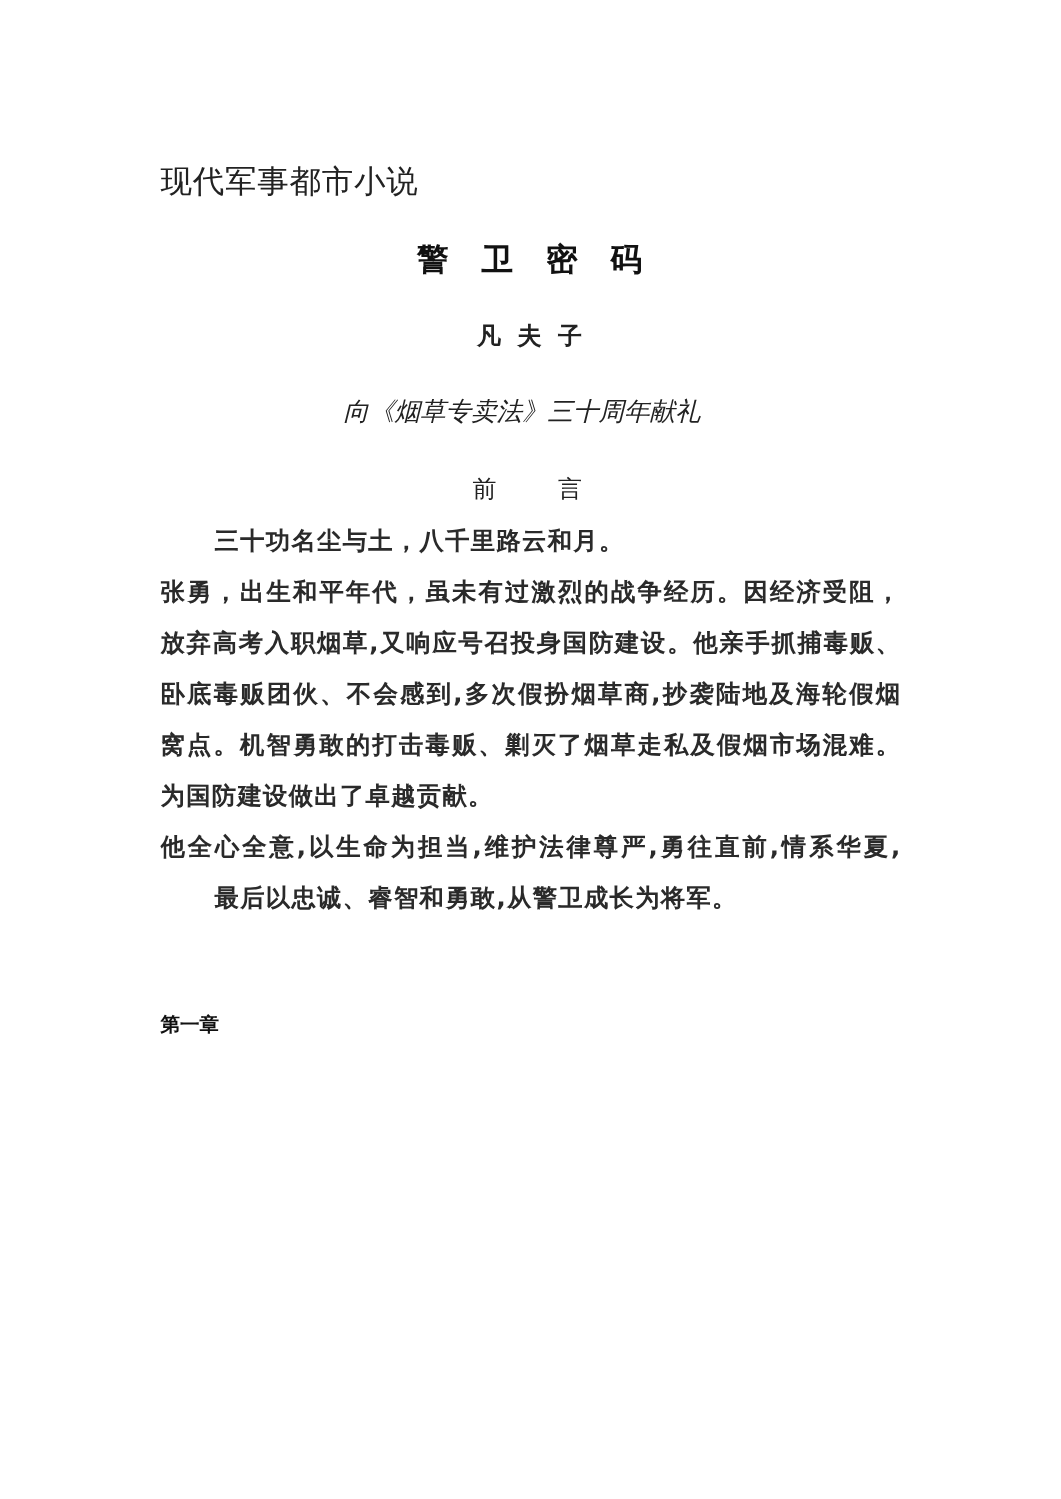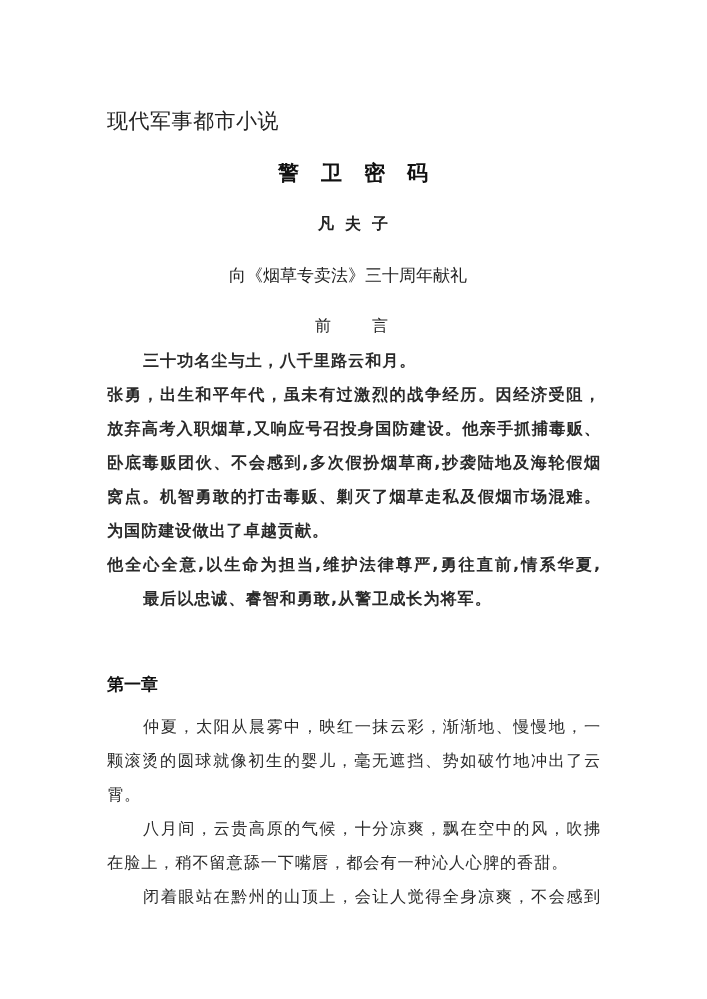--- a/index.html
+++ b/index.html
@@ -56,35 +56,36 @@
       display: flex;
       justify-content: space-between;
       color: #222;
     }
     .dedication {
       left: 229px;
       top: 263px;
       font-size: 17px;
       line-height: 24px;
       color: #222;
+      font-style: italic;
     }
     .preface-title {
       left: 315px;
       top: 315px;
       width: 73px;
       font-size: 16px;
       line-height: 22px;
       display: flex;
       justify-content: space-between;
       color: #222;
     }
     .chapter-title {
       left: 107px;
       top: 672px;
-      font-size: 17px;
+      font-size: 13px;
       line-height: 24px;
       font-weight: bold;
       color: #111;
     }
     .block {
       position: absolute;
       left: 107px;
       width: 494px;
       font-size: 16.2px;
       color: #2a2a2a;
@@ -137,22 +138,14 @@
     <div class="line justify">放弃高考入职烟草,又响应号召投身国防建设。他亲手抓捕毒贩、</div>
     <div class="line justify">卧底毒贩团伙、不会感到,多次假扮烟草商,抄袭陆地及海轮假烟</div>
     <div class="line justify">窝点。机智勇敢的打击毒贩、剿灭了烟草走私及假烟市场混难。</div>
     <div class="line">为国防建设做出了卓越贡献。</div>
     <div class="line justify">他全心全意,以生命为担当,维护法律尊严,勇往直前,情系华夏,</div>
     <div class="line indent">最后以忠诚、睿智和勇敢,从警卫成长为将军。</div>
   </div>
 
   <div class="abs chapter-title">第一章</div>
 
-  <div class="block" style="top:710px;">
-    <div class="line indent justify">仲夏，太阳从晨雾中，映红一抹云彩，渐渐地、慢慢地，一</div>
-    <div class="line justify">颗滚烫的圆球就像初生的婴儿，毫无遮挡、势如破竹地冲出了云</div>
-    <div class="line">霄。</div>
-    <div class="line indent justify">八月间，云贵高原的气候，十分凉爽，飘在空中的风，吹拂</div>
-    <div class="line">在脸上，稍不留意舔一下嘴唇，都会有一种沁人心脾的香甜。</div>
-    <div class="line indent justify">闭着眼站在黔州的山顶上，会让人觉得全身凉爽，不会感到</div>
-  </div>
 
 </div>
 
 </body></html>

